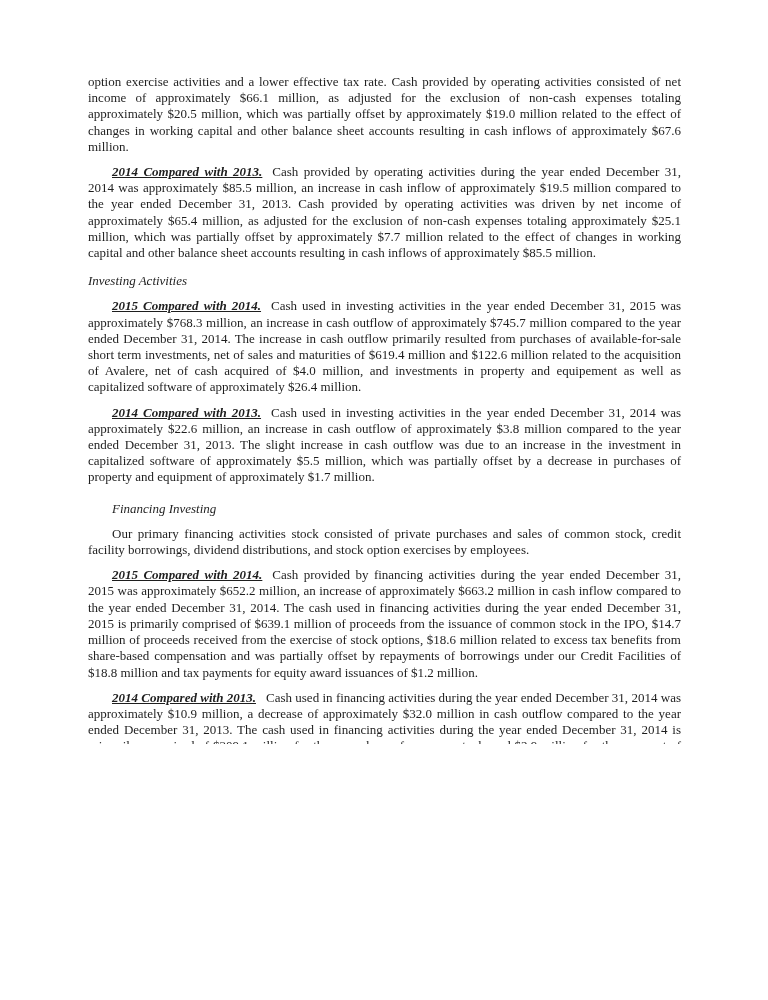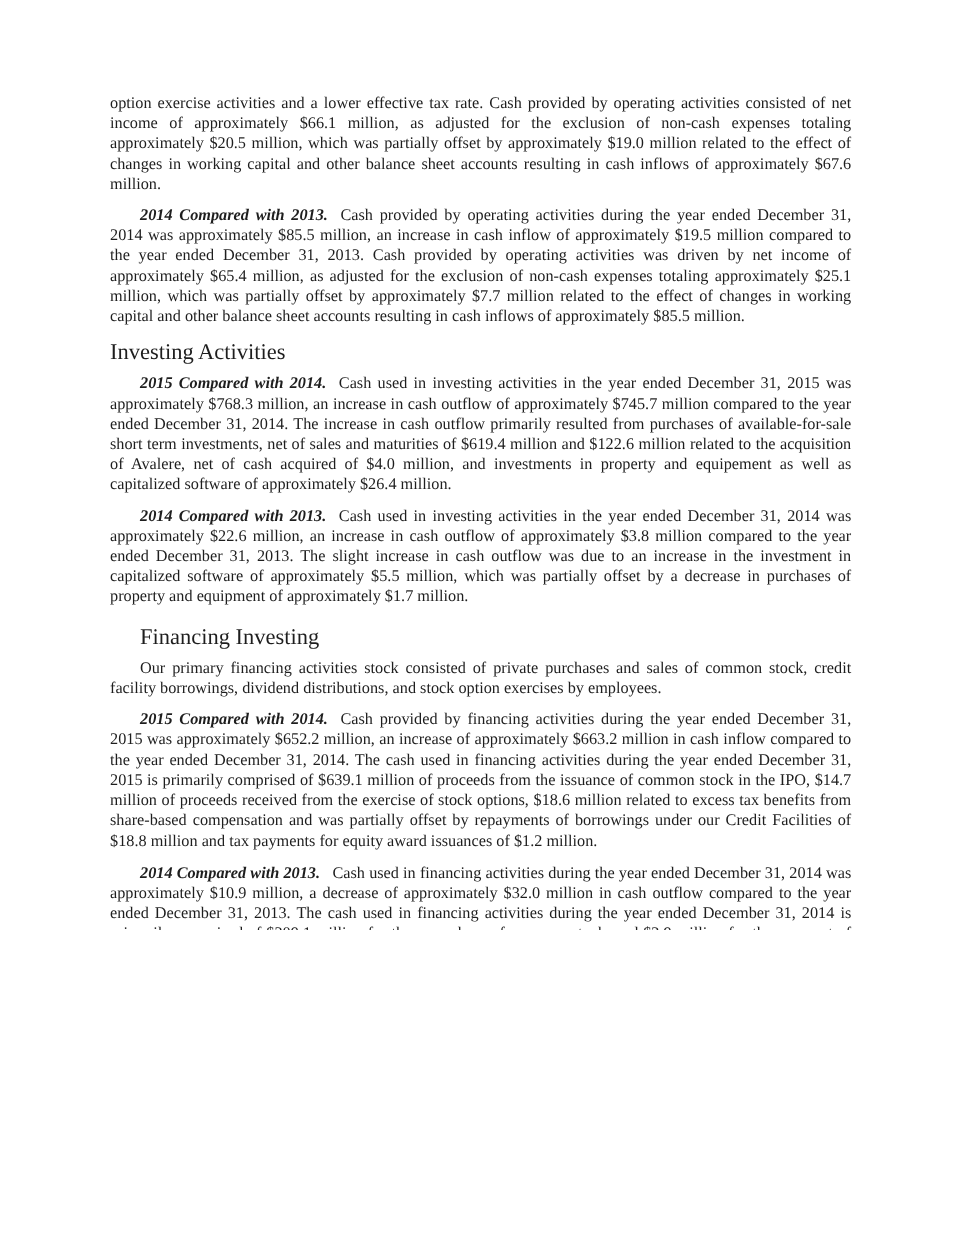--- a/index.html
+++ b/index.html
@@ -25,25 +25,27 @@
     text-align: justify;
     text-indent: 24px;
   }
   p.para.noindent {
     text-indent: 0;
   }
   .runin {
     font-weight: bold;
     font-style: italic;
     margin-right: 10px;
+    text-decoration: underline;
   }
   .heading {
     margin: 12px 0 9px 0;
-    font-size: 18px;
+    font-size: 13px;
     font-weight: normal;
+    font-style: italic;
     line-height: 16.2px;
   }
   .heading.indent {
     padding-left: 24px;
   }
   .heading.space-before {
     margin-top: 15px;
   }
   .page-number {
     position: absolute;

